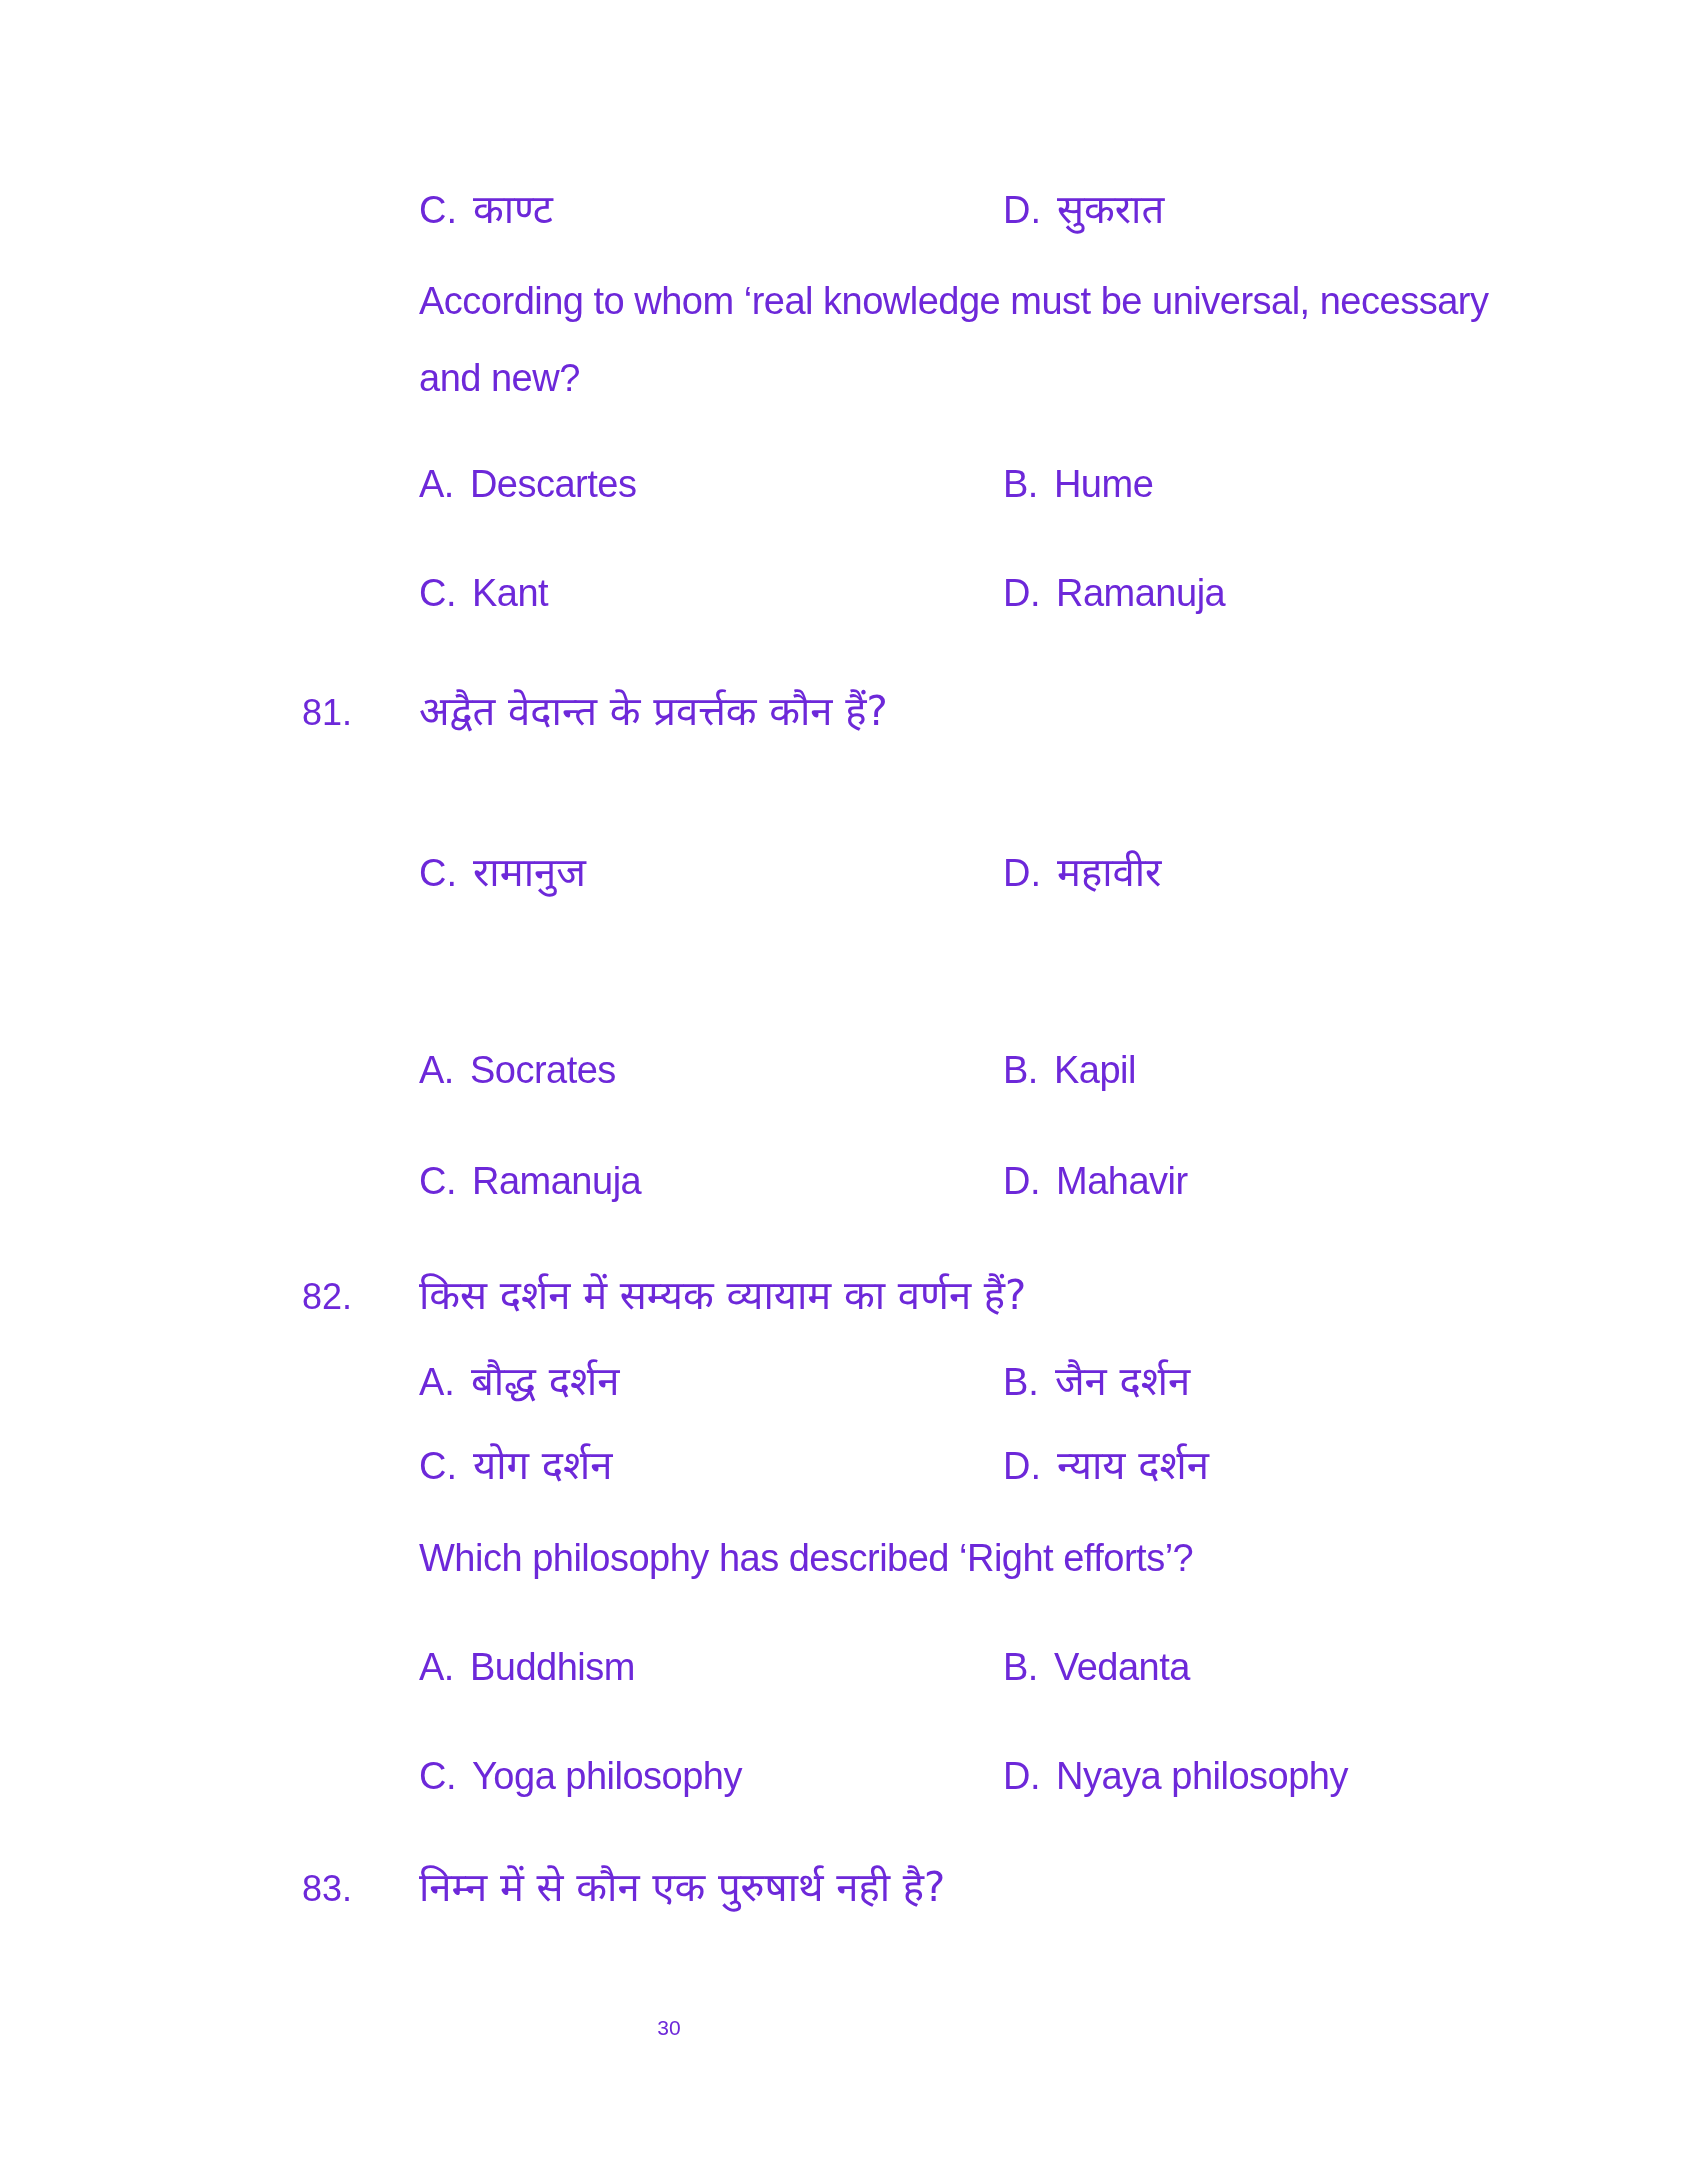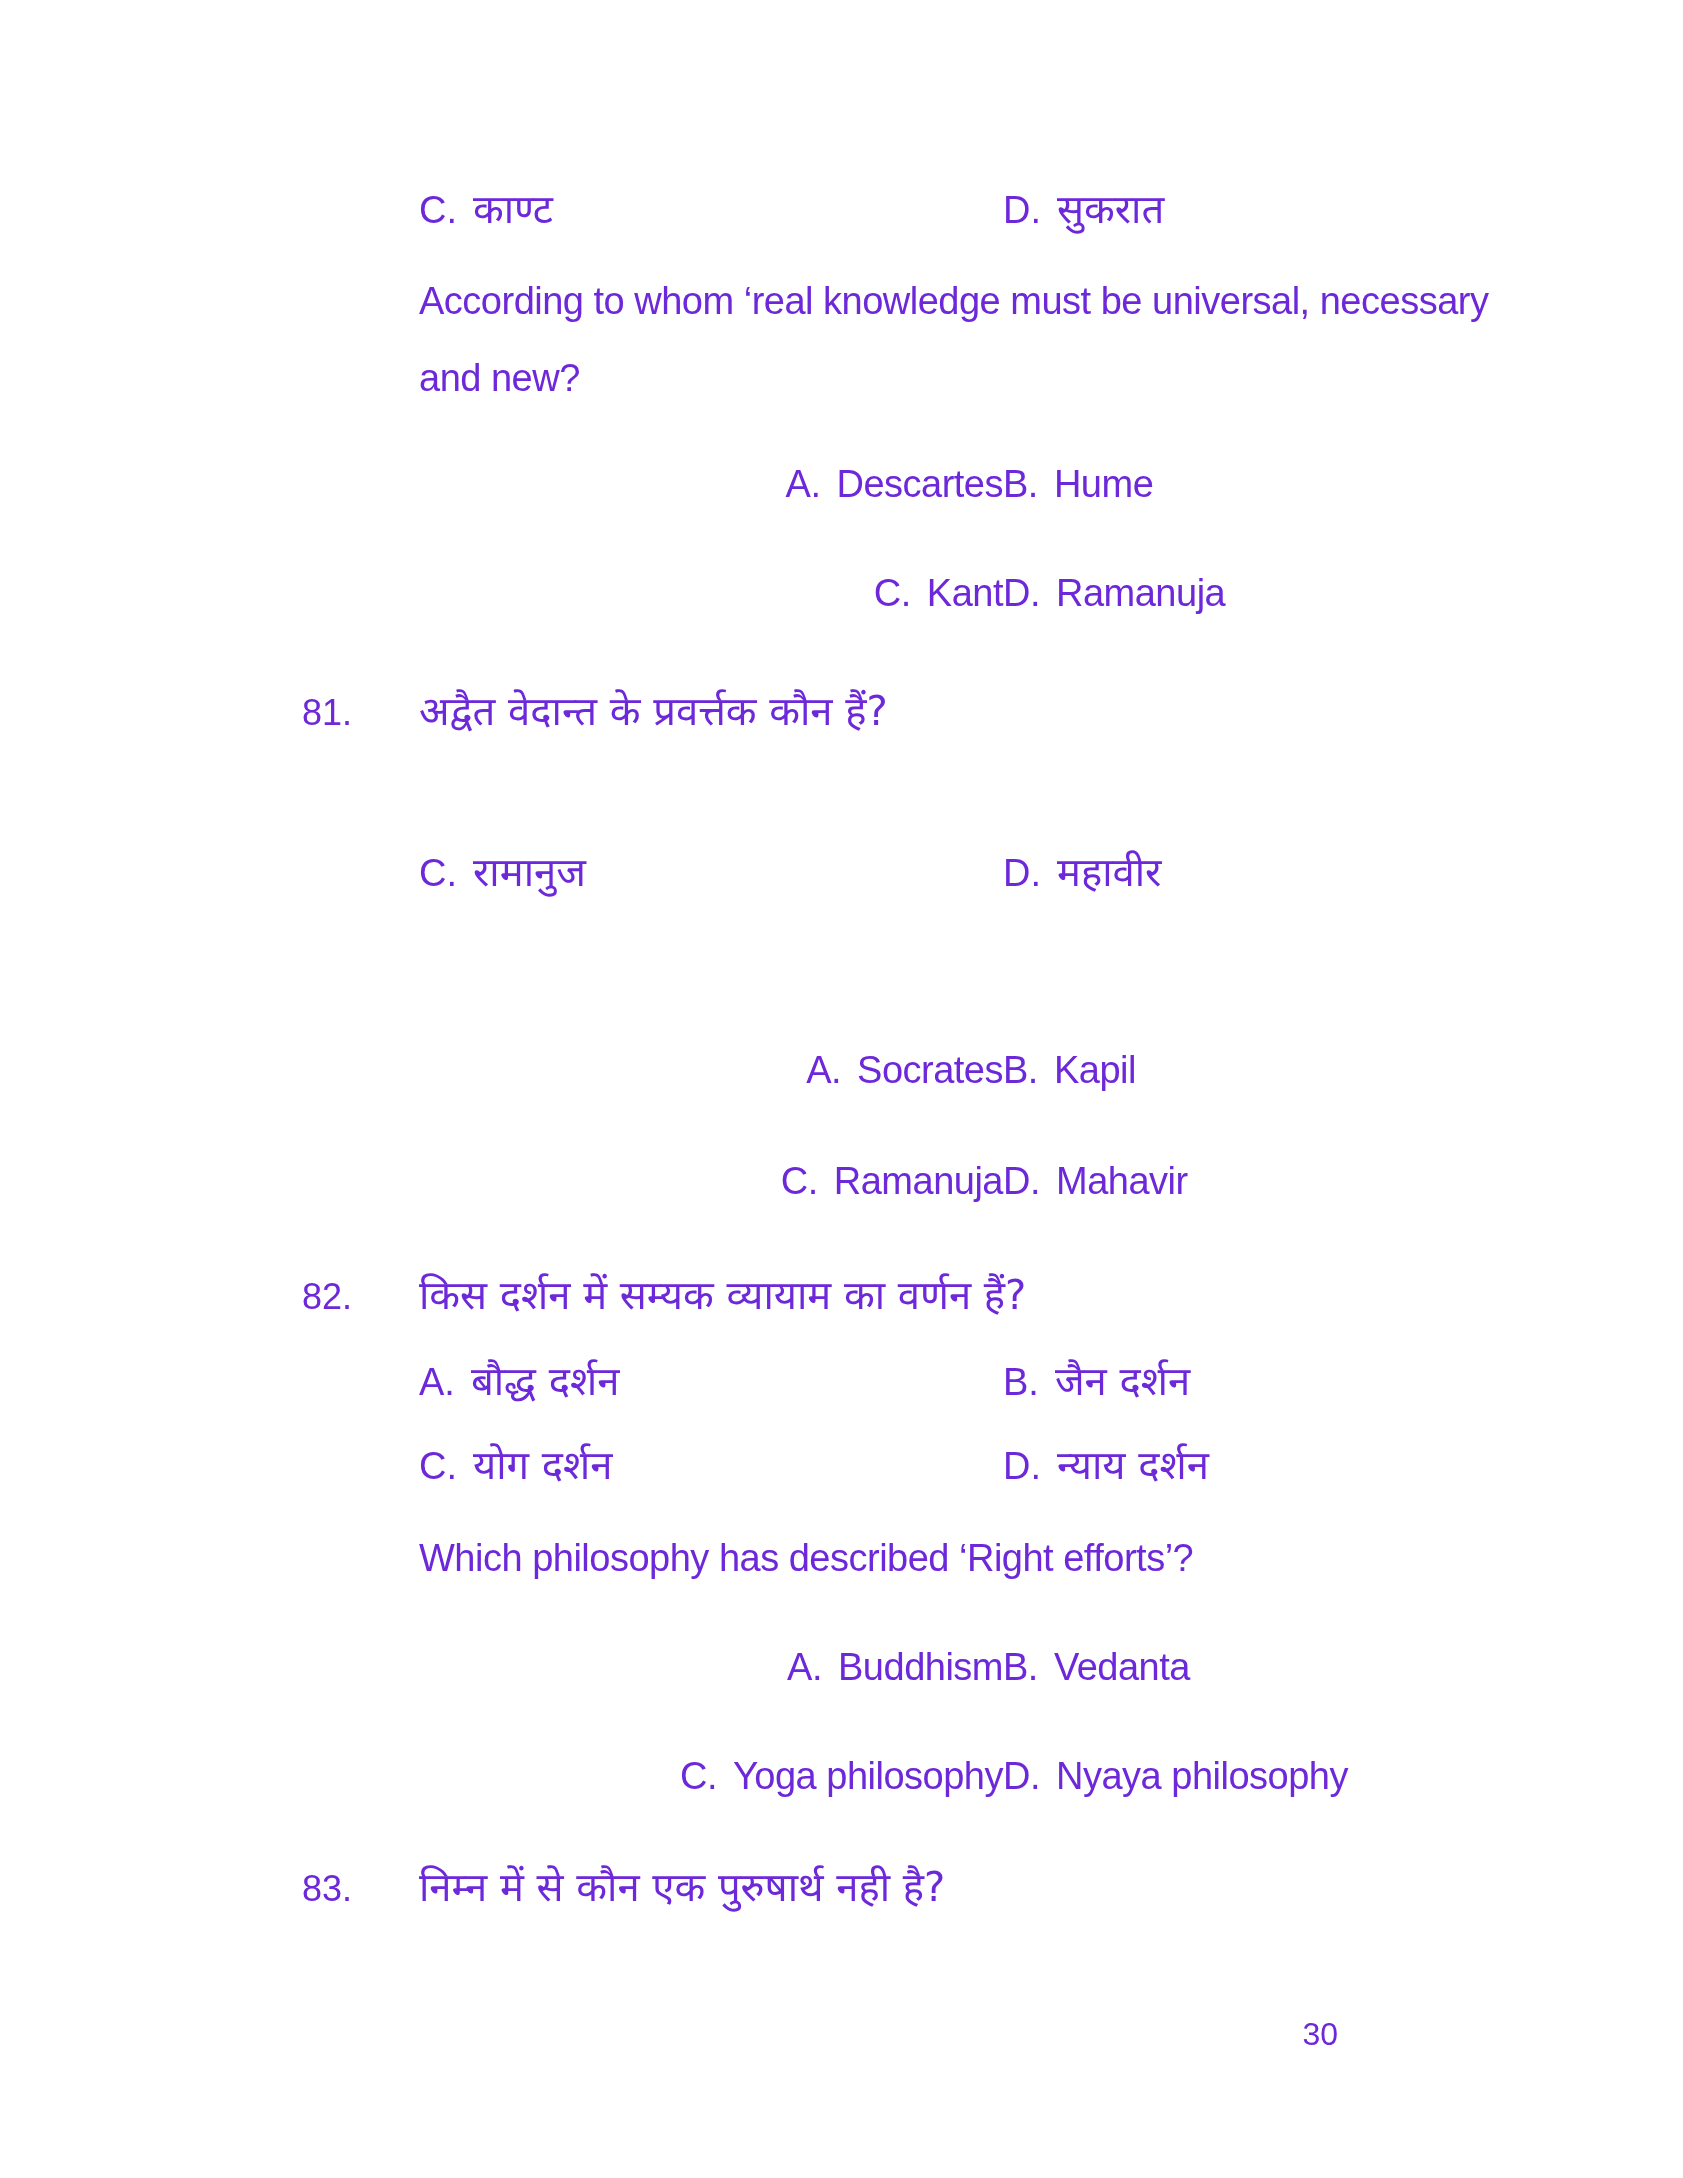--- a/index.html
+++ b/index.html
@@ -43,29 +43,28 @@
   .lbl {
     display: inline-block;
     margin-right: 16px;
   }
   .hi {
     font-size: 40px;
     font-family: "DejaVu Sans", "Liberation Sans", sans-serif;
   }
   .eng {
     letter-spacing: -0.5px;
-    text-align: right;
   }
   .page-footer {
     position: absolute;
     left: 0;
     width: 1338px;
     top: 2016px;
-    text-align: right;
-    font-size: 32px;
+    text-align: center;
+    font-size: 21px;
   }
 </style>
 </head>
 <body>
 
 <div class="page">
 
   <div class="row" style="top:185px">
     <span class="cell col1"><span class="lbl">C.</span><span class="hi">काण्ट</span></span><span class="cell"><span class="lbl">D.</span><span class="hi">सुकरात</span></span>
   </div>

